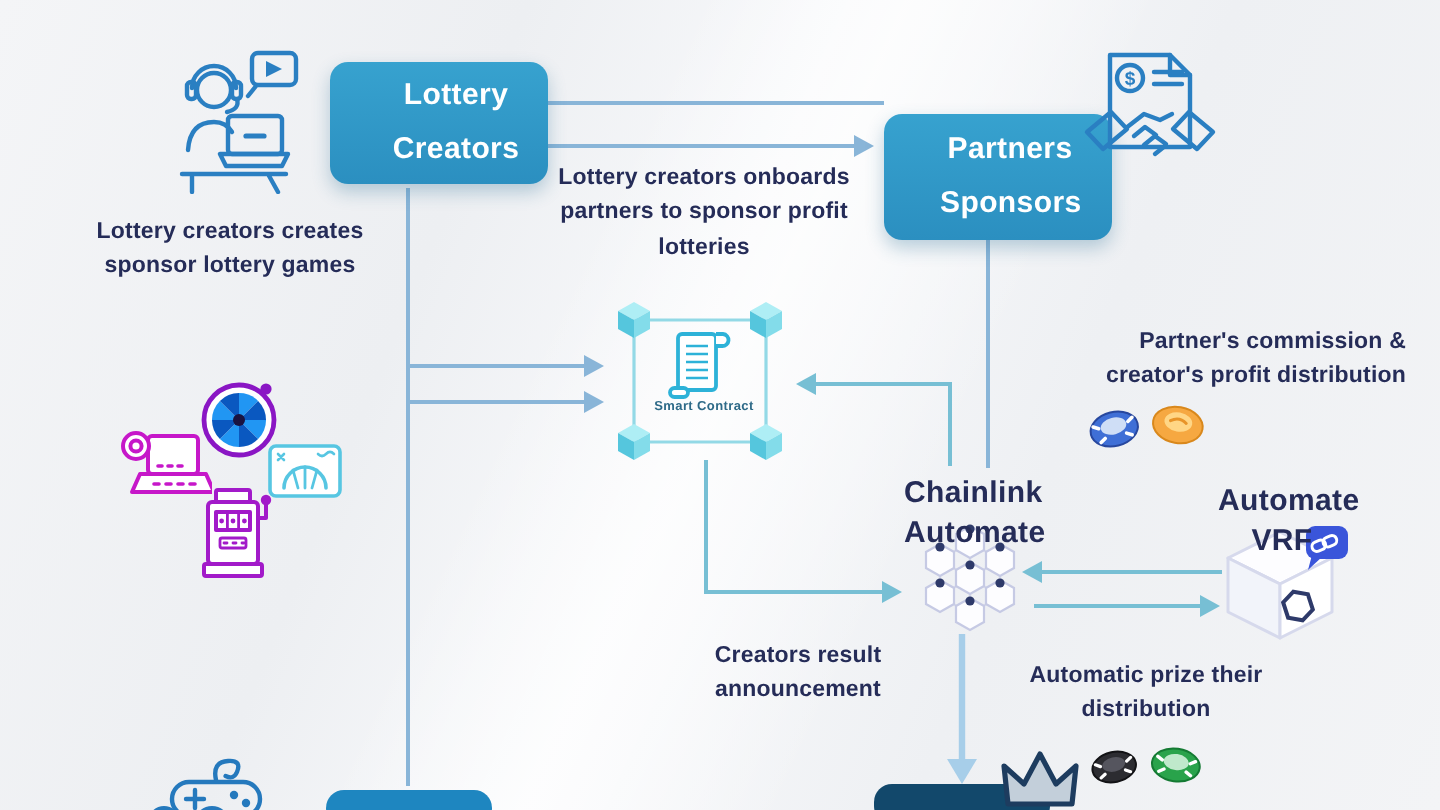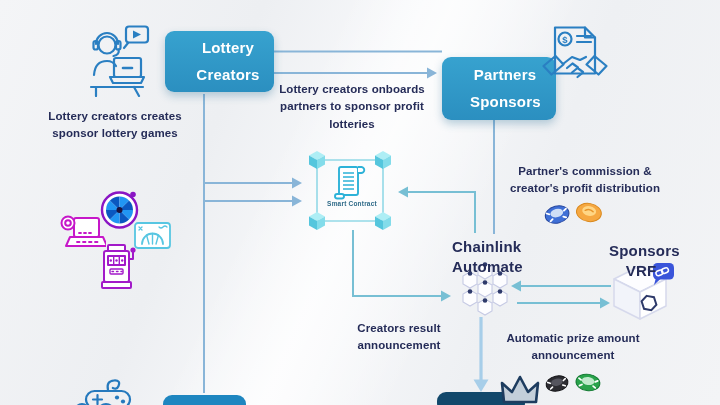--- a/index.html
+++ b/index.html
@@ -80,25 +80,25 @@
   </div>
   <div class="node" style="left:442px;top:30px;width:86px;height:63px;margin-top:27px;">
     <div class="lbl">Partners Sponsors</div>
   </div>
 
   <div class="bottom-box" style="left:163px;top:395px;width:83px;height:18px;background:#1e86c0;"></div>
   <div class="bottom-box" style="left:437px;top:392px;width:88px;height:20px;background:#12486b;"></div>
 
   <div class="cap" style="left:25px;top:108px;width:180px;">Lottery creators creates sponsor lottery games</div>
   <div class="cap" style="left:277px;top:81px;width:150px;">Lottery creators onboards partners to sponsor profit lotteries</div>
-  <div class="cap" style="left:494px;top:163px;width:182px;">Partner's commission &amp; creator's profit distribution</div>
+  <div class="cap" style="left:521px;top:163px;width:182px;text-align:right;">Partner's commission &amp; creator's profit distribution</div>
   <div class="cap" style="left:340px;top:320px;width:118px;">Creators result announcement</div>
-  <div class="cap" style="left:494px;top:330px;width:158px;">Automatic prize amount announcement</div>
+  <div class="cap" style="left:494px;top:330px;width:158px;">Automatic prize their distribution</div>
   <div class="cap small" style="left:452px;top:237px;width:64px;">Chainlink Automate</div>
-  <div class="cap small" style="left:609px;top:241px;width:64px;">Sponsors VRF</div>
+  <div class="cap small" style="left:609px;top:241px;width:64px;">Automate VRF</div>
   <div class="sc-label" style="left:322px;top:200px;width:60px;">Smart Contract</div>
 
   <svg class="icon" style="left:84px;top:25px;" width="66" height="72" viewBox="0 0 66 72">
     <g stroke="#2a7fc2" stroke-width="2.2" fill="none" stroke-linecap="round" stroke-linejoin="round">
       <rect x="42" y="1.5" width="22" height="16" rx="3"></rect>
       <path d="M44,18 l-4,5"></path>
       <circle cx="23" cy="20" r="8.5"></circle>
       <path d="M12,19 a11,11 0 0 1 22,0"></path>
       <rect x="9.5" y="16" width="4.5" height="8.5" rx="2"></rect>
       <rect x="32" y="16" width="4.5" height="8.5" rx="2"></rect>

